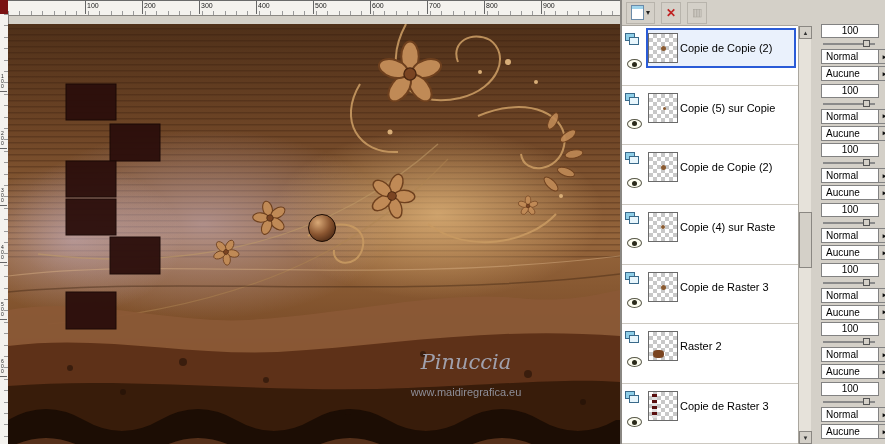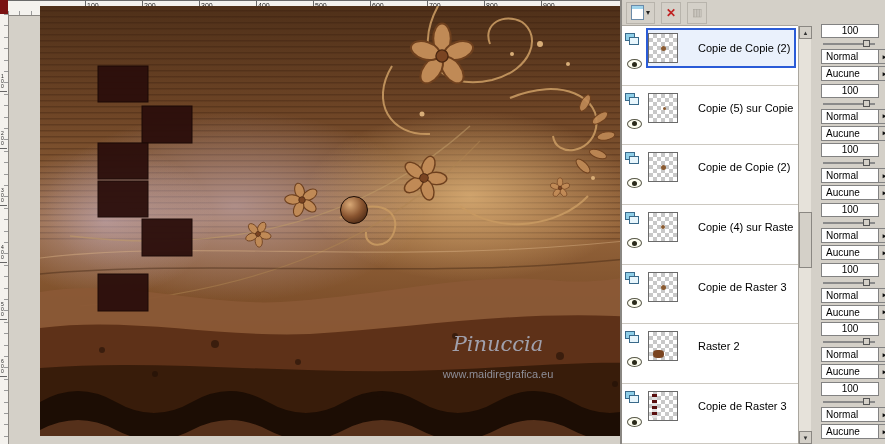--- a/index.html
+++ b/index.html
@@ -13,21 +13,21 @@
           background-image:repeating-linear-gradient(90deg,#9a9a9a 0 1px,transparent 1px 11.4px);
           background-size:100% 4px;background-position:0 100%;background-repeat:no-repeat;}
   .hlab{position:absolute;top:1px;font-size:7px;color:#222;line-height:8px;}
   .htick{position:absolute;top:0;width:1px;height:13px;background:#666;}
   #vruler{position:absolute;left:0;top:14px;width:8px;height:430px;background:#f4f2ee;
           border-right:1px solid #8a8782;
           background-image:repeating-linear-gradient(180deg,#9a9a9a 0 1px,transparent 1px 11.4px);
           background-size:4px 100%;background-position:100% 0;background-repeat:no-repeat;}
   .vlab{position:absolute;left:1px;width:4px;font-size:5px;line-height:5px;color:#222;word-break:break-all;}
   .vtick{position:absolute;left:0;width:7px;height:1px;background:#666;}
-  .canvas-wrap{position:absolute;left:8px;top:6px;width:612px;height:354px;background:#5a3620;margin-left:32px;}
+  .canvas-wrap{position:absolute;left:8px;top:24px;width:612px;height:354px;background:#5a3620;}
 
   
   #layers-panel{position:absolute;left:620px;top:0;width:178px;height:444px;background:#ffffff;
                 border-left:2px solid #8a8782;box-sizing:border-box;}
   .lp-toolbar{position:absolute;left:0;top:0;width:100%;height:26px;background:#d4d0c8;
               border-bottom:1px solid #aaa69e;display:flex;align-items:center;padding-left:4px;box-sizing:border-box;gap:6px;}
   .tb-btn{height:20px;display:flex;align-items:center;justify-content:center;gap:2px;padding:0 4px;
           border:1px solid #b8b4ac;background:#d4d0c8;}
   .pgicon{width:11px;height:13px;background:#fff;border:1px solid #6a8aa8;box-shadow:inset 0 3px 0 #9fd4ec;}
   .caret{font-size:8px;line-height:8px;color:#222;}
@@ -50,21 +50,21 @@
          background-image:linear-gradient(45deg,#c8c8c8 25%,transparent 25%,transparent 75%,#c8c8c8 75%),
                           linear-gradient(45deg,#c8c8c8 25%,transparent 25%,transparent 75%,#c8c8c8 75%);
          background-size:8px 8px;background-position:0 0,4px 4px;flex:0 0 auto;}
   .dot{position:absolute;left:12px;top:12px;width:5px;height:5px;border-radius:50%;background:#8a5a30;}
   .layer-row:nth-child(2) .dot{width:3px;height:3px;left:14px;top:13px;}
   .layer-row:nth-child(4) .dot{width:4px;height:4px;}
   .layer-row:nth-child(6) .dot{width:11px;height:8px;border-radius:40%;left:4px;top:18px;background:#7a4420;}
   .layer-row:nth-child(7) .dot{display:none;}
   .layer-row:nth-child(7) .thumb::after{content:"";position:absolute;left:3px;top:2px;width:5px;height:24px;
          background:repeating-linear-gradient(180deg,#5a1010 0 3px,#e0e0e0 3px 6px);}
-  .lname{margin-left:20px;font-size:11px;white-space:nowrap;overflow:hidden;text-align:center;}
+  .lname{margin-left:2px;font-size:11px;white-space:nowrap;overflow:hidden;text-align:center;}
 
   
   .vscroll{position:absolute;left:798px;top:26px;width:13px;height:418px;background:#e6e2da;
            border-left:1px solid #aaa69e;box-sizing:border-box;}
   .sb-btn{position:absolute;left:0;width:13px;height:13px;background:#d4d0c8;border:1px solid #8a8782;
           box-sizing:border-box;display:flex;align-items:center;justify-content:center;font-size:6px;color:#333;}
   .sb-btn.up{top:0;}
   .sb-btn.down{bottom:0;}
   .sb-thumb{position:absolute;left:0;top:186px;width:13px;height:56px;background:#d4d0c8;
             border:1px solid #8a8782;box-sizing:border-box;}

